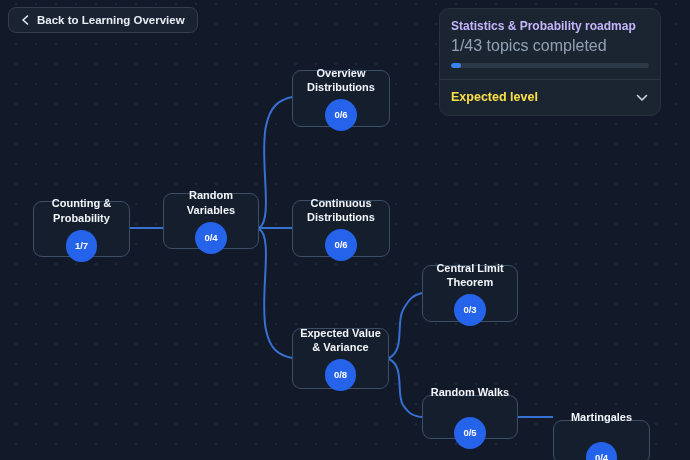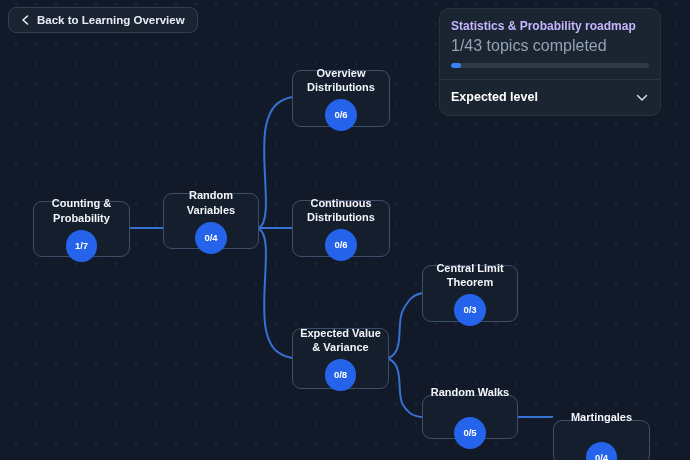--- a/index.html
+++ b/index.html
@@ -88,21 +88,21 @@
   }
   .panel-divider { height: 1px; background: #2a3442; }
   .panel-row {
     display: flex;
     align-items: center;
     justify-content: space-between;
     padding: 8px 12px 9px 11px;
     cursor: pointer;
   }
   .panel-row-label {
-    color: #ffffff;
+    color: #fde047;
     font-size: 12.5px;
     font-weight: bold;
   }
 
   
   .node {
     position: absolute;
     box-sizing: border-box;
     background: #151e2d;
     border: 1.5px solid #3d4f68;

